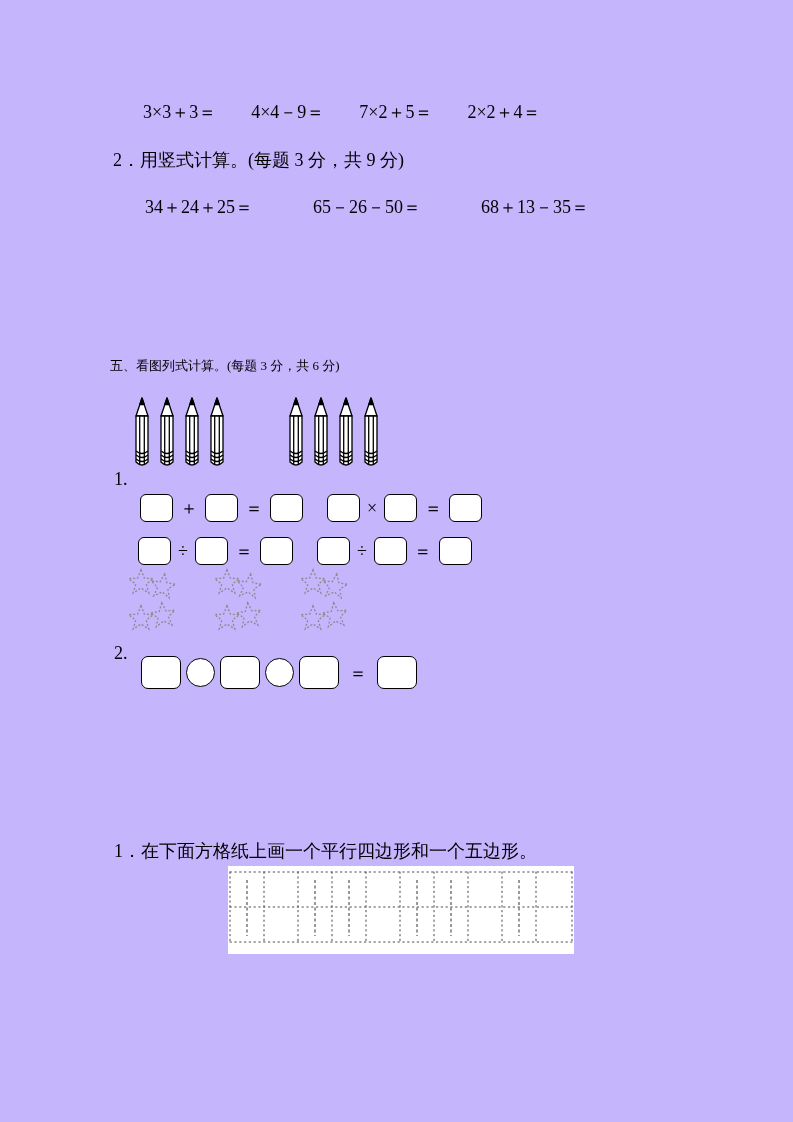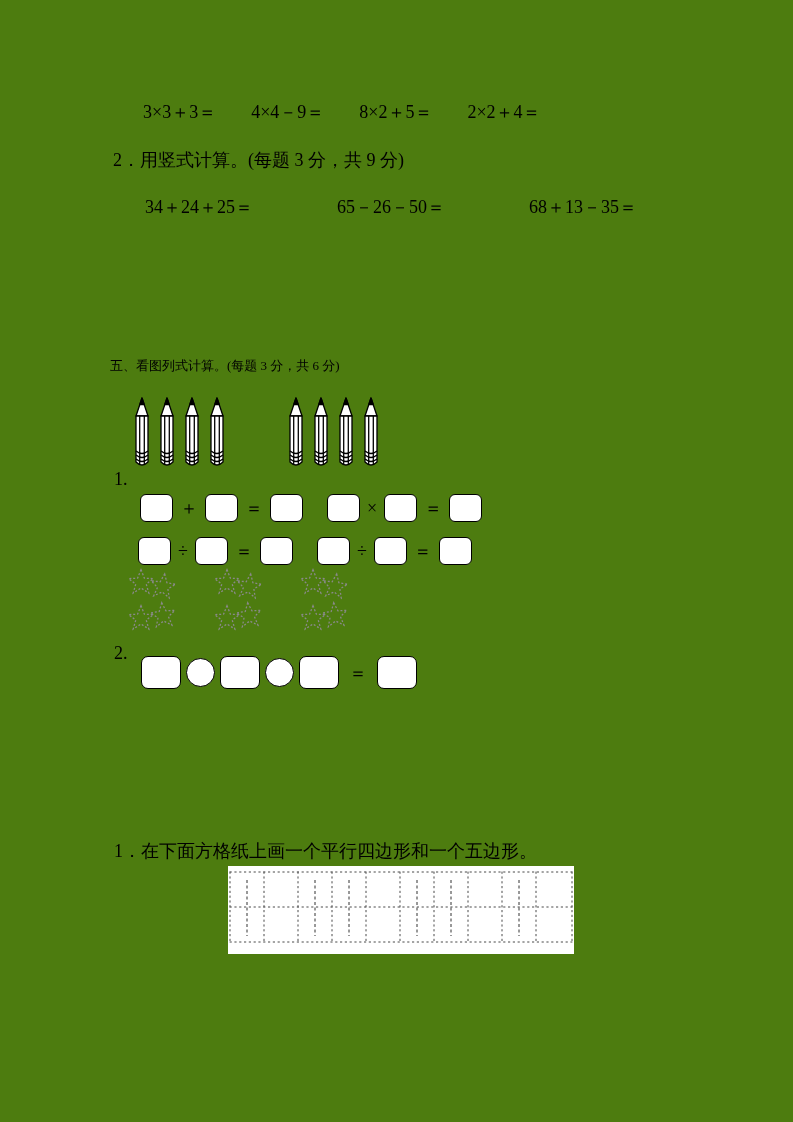--- a/index.html
+++ b/index.html
@@ -1,23 +1,23 @@
 <!DOCTYPE html>
 <html><head>
 <meta charset="utf-8">
 <style>
   html,body{margin:0;padding:0;background:#fff;}
-  .page{position:relative;width:793px;height:1122px;background:#4d7c0f;
+  .page{position:relative;width:793px;height:1122px;background:#c4b5fd;
         font-family:"Liberation Serif","DejaVu Serif",serif;color:#000;overflow:hidden;}
   .abs{position:absolute;}
   .row{display:flex;align-items:center;}
   .t18{font-size:18px;line-height:1.4;}
   .t19{font-size:13px;line-height:1.4;}
   .calc1{gap:35px;}
-  .calc2{gap:84px;}
+  .calc2{gap:60px;}
   .pencil-group{display:flex;align-items:flex-end;}
   .pencil-group svg{display:block;}
   .pencil-group svg:not(:first-child){margin-left:1px;}
   .eqrow{display:flex;align-items:center;gap:24px;}
   .eqgroup{display:flex;align-items:center;}
   .ansbox{display:inline-block;width:31px;height:26px;border:1.4px solid #000;
           border-radius:6px;background:#fff;}
   .op{font-size:18px;margin:0 7px;}
   .eq5{display:flex;align-items:center;gap:3px;}
   .bigbox{display:inline-block;width:38px;height:31px;border:1.4px solid #000;
@@ -31,21 +31,21 @@
   .grid-area{background:#fff;}
 </style>
 </head>
 <body>
 
 <div class="page">
 
   <div class="abs row calc1 t18" style="left:143px;top:100px;">
     <span>3×3＋3＝</span>
     <span>4×4－9＝</span>
-    <span>8×2＋5＝</span>
+    <span>7×2＋5＝</span>
     <span>2×2＋4＝</span>
   </div>
 
   <div class="abs t18" style="left:113px;top:148px;">2．用竖式计算。(每题 3 分，共 9 分)</div>
 
   <div class="abs row calc2 t18" style="left:145px;top:195px;">
     <span>34＋24＋25＝</span>
     <span>65－26－50＝</span>
     <span>68＋13－35＝</span>
   </div>

